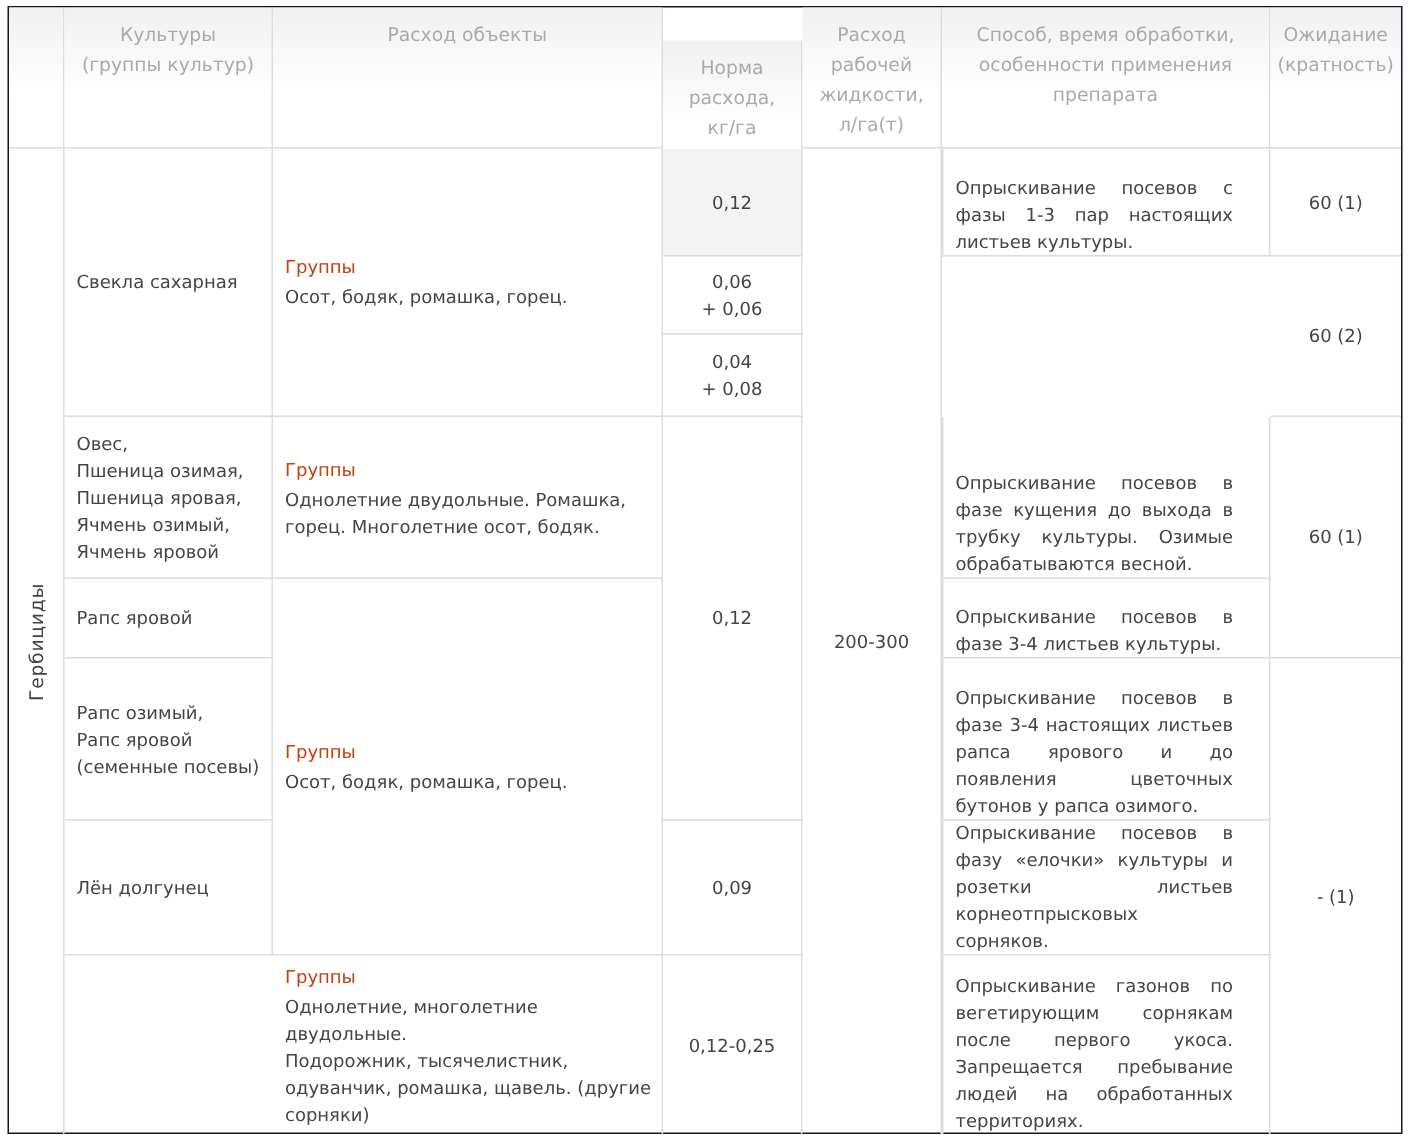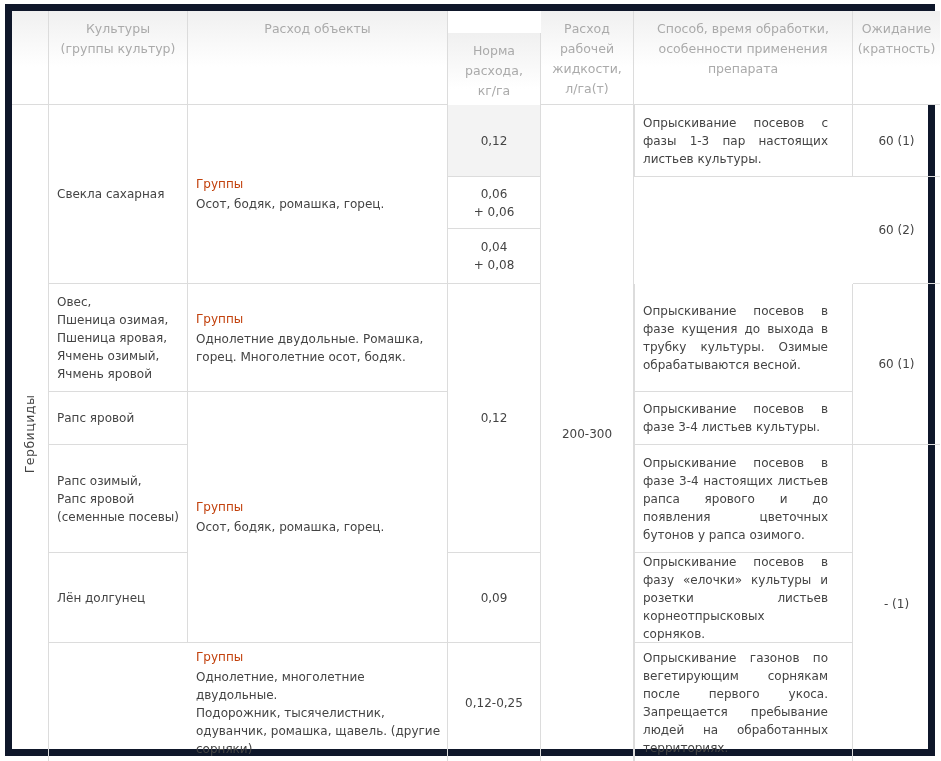--- a/index.html
+++ b/index.html
@@ -1,28 +1,28 @@
 <!DOCTYPE html>
 <html><head>
 <meta charset="utf-8">
 <style>
   html, body { margin:0; padding:0; background:#ffffff; }
   body { width:941px; height:761px; position:relative; overflow:hidden;
          font-family:"DejaVu Sans", sans-serif; font-size:12px; color:#444; }
   .tbl { position:absolute; left:5px; top:4px; width:930px; height:752px;
-         border:7px solid #0f172a; box-sizing:border-box; }
+         border:1px solid #0f172a; box-sizing:border-box; }
   .cell { position:absolute; box-sizing:border-box; border-right:1px solid #dcdcdc;
           border-bottom:1px solid #dcdcdc; display:flex; align-items:center;
           line-height:18px; }
   .hdr { background:linear-gradient(#f0f0f0, #ffffff 60%); color:#aaa;
          align-items:flex-start; justify-content:center; text-align:center;
          padding-top:8px; font-size:12.5px; line-height:20px; }
   .c { justify-content:center; text-align:center; }
   .l { justify-content:flex-start; text-align:left; padding-left:8px; padding-right:6px; }
-  .j { text-align:justify; text-align-last:left; padding-left:8px; padding-right:24px; display:flex; align-items:center; }
+  .j { text-align:justify; text-align-last:left; padding-left:8px; padding-right:24px; display:flex; align-items:flex-end; }
   .j span { display:block; width:100%; text-align:justify; text-align-last:left; }
   .shade { background:#f3f3f3; }
   .pest { flex-direction:column; align-items:flex-start; justify-content:center; }
   .pest .g { color:#c2410c; margin-bottom:2px; }
   .vert { justify-content:center; align-items:center; }
   .vert span { display:inline-block; transform:rotate(-90deg); white-space:nowrap; letter-spacing:0.5px; font-size:12.5px; }
   .method { border-left:1px solid #dcdcdc; }
   .pre { white-space:pre-line; }
 </style>
 </head>

